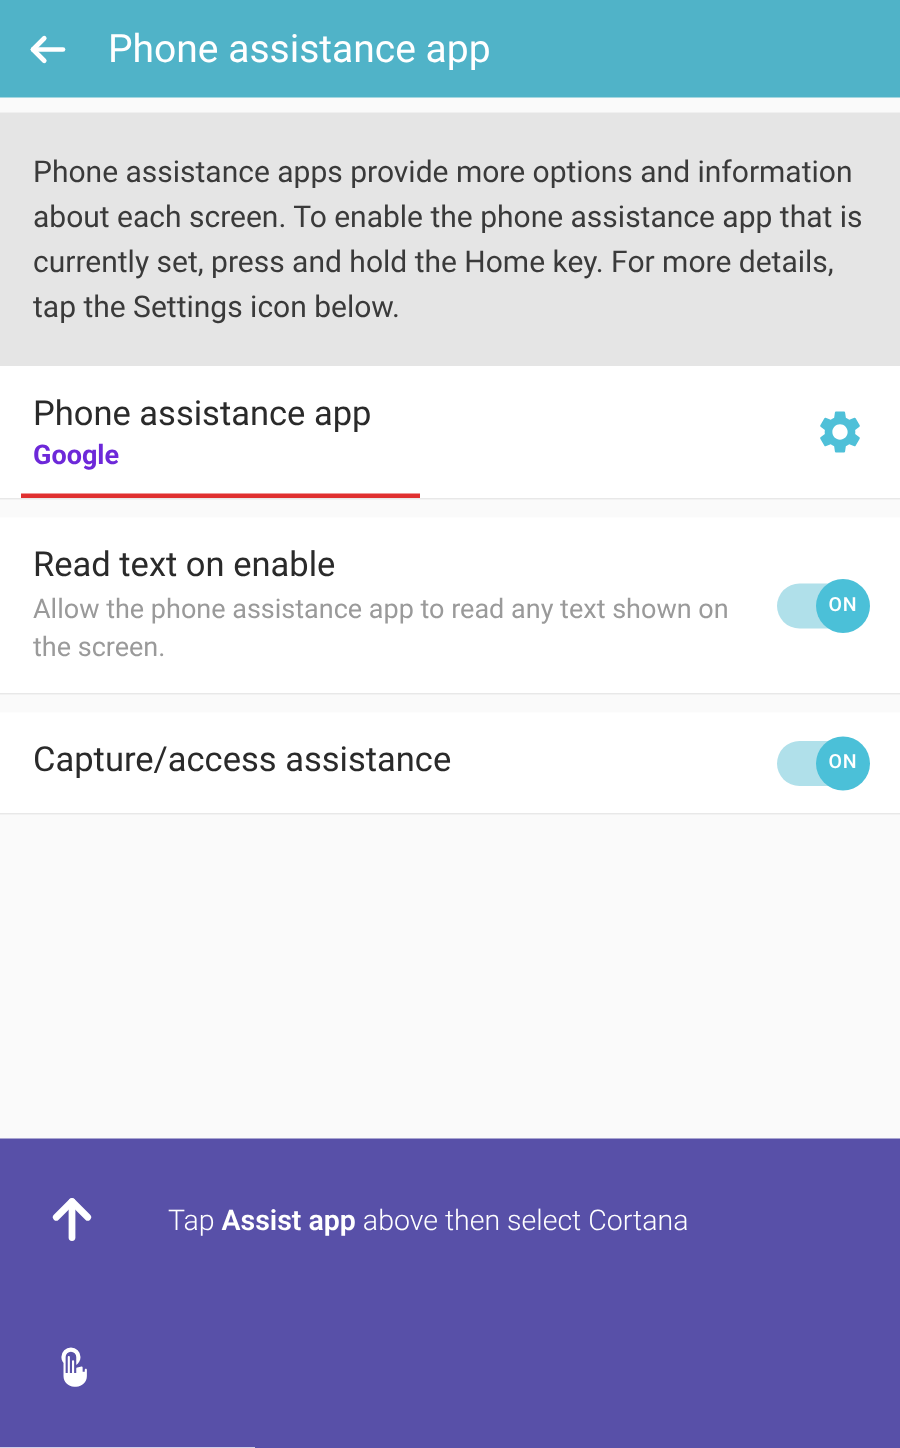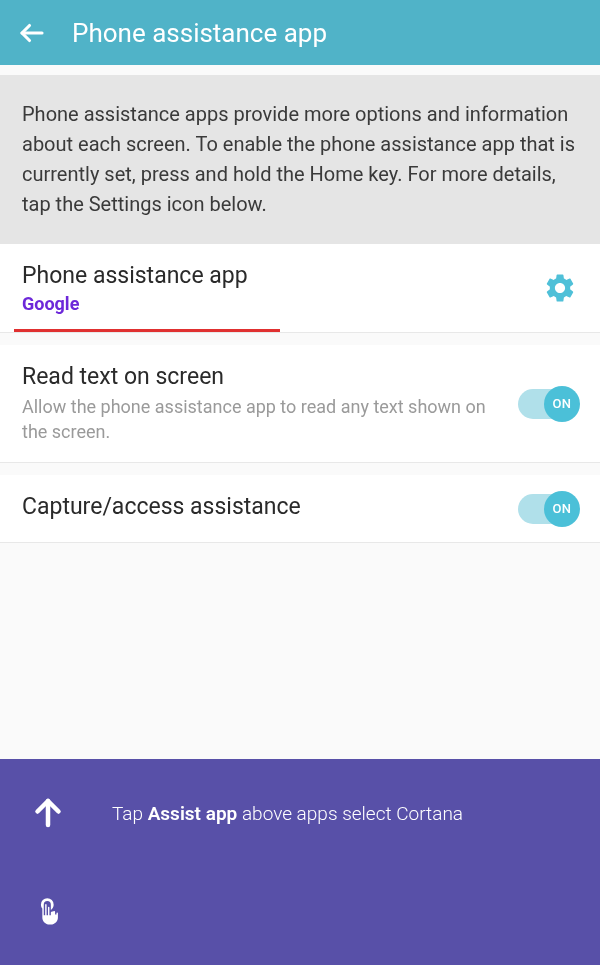--- a/index.html
+++ b/index.html
@@ -178,21 +178,21 @@
         <path d="M19.14,12.94c0.04-0.3,0.06-0.61,0.06-0.94c0-0.32-0.02-0.64-0.07-0.94l2.03-1.58c0.18-0.14,0.23-0.41,0.12-0.61 l-1.92-3.32c-0.12-0.22-0.37-0.29-0.59-0.22l-2.39,0.96c-0.5-0.38-1.03-0.7-1.62-0.94L14.4,2.81c-0.04-0.24-0.24-0.41-0.48-0.41 h-3.84c-0.24,0-0.43,0.17-0.47,0.41L9.25,5.35C8.66,5.59,8.12,5.92,7.63,6.29L5.24,5.33c-0.22-0.08-0.47,0-0.59,0.22L2.74,8.87 C2.62,9.08,2.66,9.34,2.86,9.48l2.03,1.58C4.84,11.36,4.8,11.69,4.8,12s0.02,0.64,0.07,0.94l-2.03,1.58 c-0.18,0.14-0.23,0.41-0.12,0.61l1.92,3.32c0.12,0.22,0.37,0.29,0.59,0.22l2.39-0.96c0.5,0.38,1.03,0.7,1.62,0.94l0.36,2.54 c0.05,0.24,0.24,0.41,0.48,0.41h3.84c0.24,0,0.44-0.17,0.47-0.41l0.36-2.54c0.59-0.24,1.13-0.56,1.62-0.94l2.39,0.96 c0.22,0.08,0.47,0,0.59-0.22l1.92-3.32c0.12-0.22,0.07-0.47-0.12-0.61L19.14,12.94z M12,15.6c-1.98,0-3.6-1.62-3.6-3.6 s1.62-3.6,3.6-3.6s3.6,1.62,3.6,3.6S13.98,15.6,12,15.6z"></path>
       </svg>
     </div>
     <div class="red-underline"></div>
   </div>
 
   <div class="spacer"></div>
 
   <div class="row">
     <div class="row-text">
-      <div class="row-title">Read text on screen</div>
+      <div class="row-title">Read text on enable</div>
       <div class="row-desc">Allow the phone assistance app to read any text shown on the screen.</div>
     </div>
     <div class="toggle">
       <div class="toggle-knob">ON</div>
     </div>
   </div>
 
   <div class="spacer"></div>
 
   <div class="row">
@@ -208,21 +208,21 @@
 
 <div class="footer">
   <div class="footer-row">
     <div class="footer-icon">
       <svg width="36" height="36" viewBox="0 0 24 24" fill="none" stroke="currentColor" stroke-width="3" stroke-linecap="round" stroke-linejoin="round">
         <line x1="12" y1="20" x2="12" y2="4"></line>
         <polyline points="5 11 12 4 19 11"></polyline>
       </svg>
     </div>
     <div class="footer-text">
-      <span>Tap </span><b>Assist app</b><span> above apps select Cortana</span>
+      <span>Tap </span><b>Assist app</b><span> above then select Cortana</span>
     </div>
   </div>
   <div class="footer-row">
     <div class="footer-icon">
       <svg width="34" height="34" viewBox="0 0 24 24" fill="currentColor">
         <path d="M9 11.24V7.5a2.5 2.5 0 015 0v3.74c1.21-.81 2-2.18 2-3.74a4.5 4.5 0 00-9 0c0 1.56.79 2.93 2 3.74zM14.5 12.5c-.28 0-.5.22-.5.5v2h-1v-5.5c0-.28-.22-.5-.5-.5s-.5.22-.5.5V15h-1V7.5c0-.28-.22-.5-.5-.5s-.5.22-.5.5V15H9v-4.5c0-.28-.22-.5-.5-.5s-.5.22-.5.5v6c0 2.76 2.24 5 5 5h1c2.76 0 5-2.24 5-5v-3c0-.28-.22-.5-.5-.5s-.5.22-.5.5v1h-1v-2c0-.28-.22-.5-.5-.5z"></path>
       </svg>
     </div>
   </div>
 </div>

